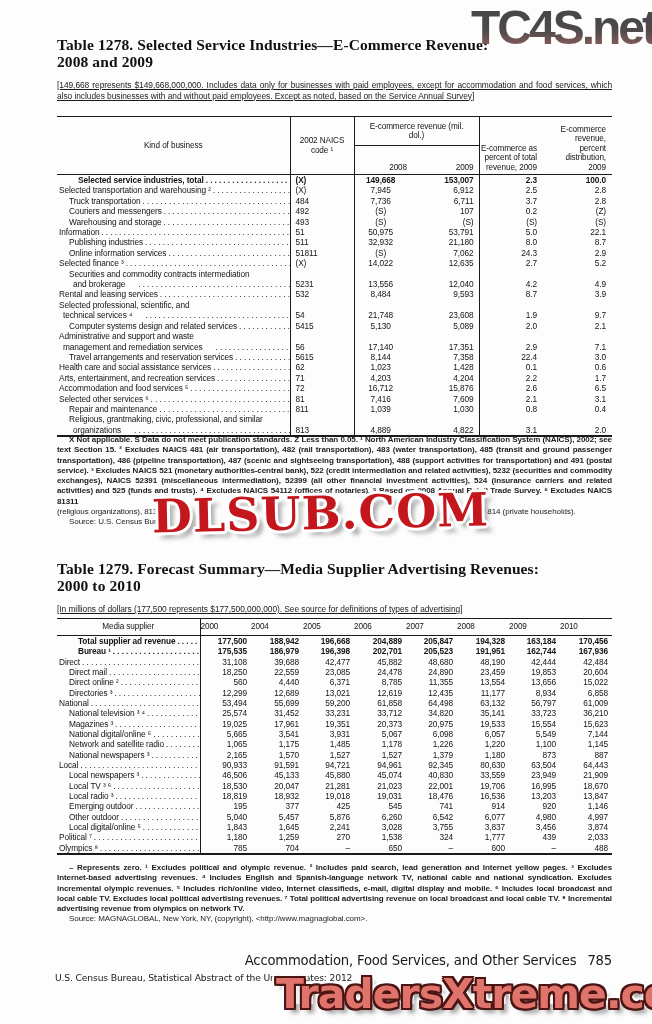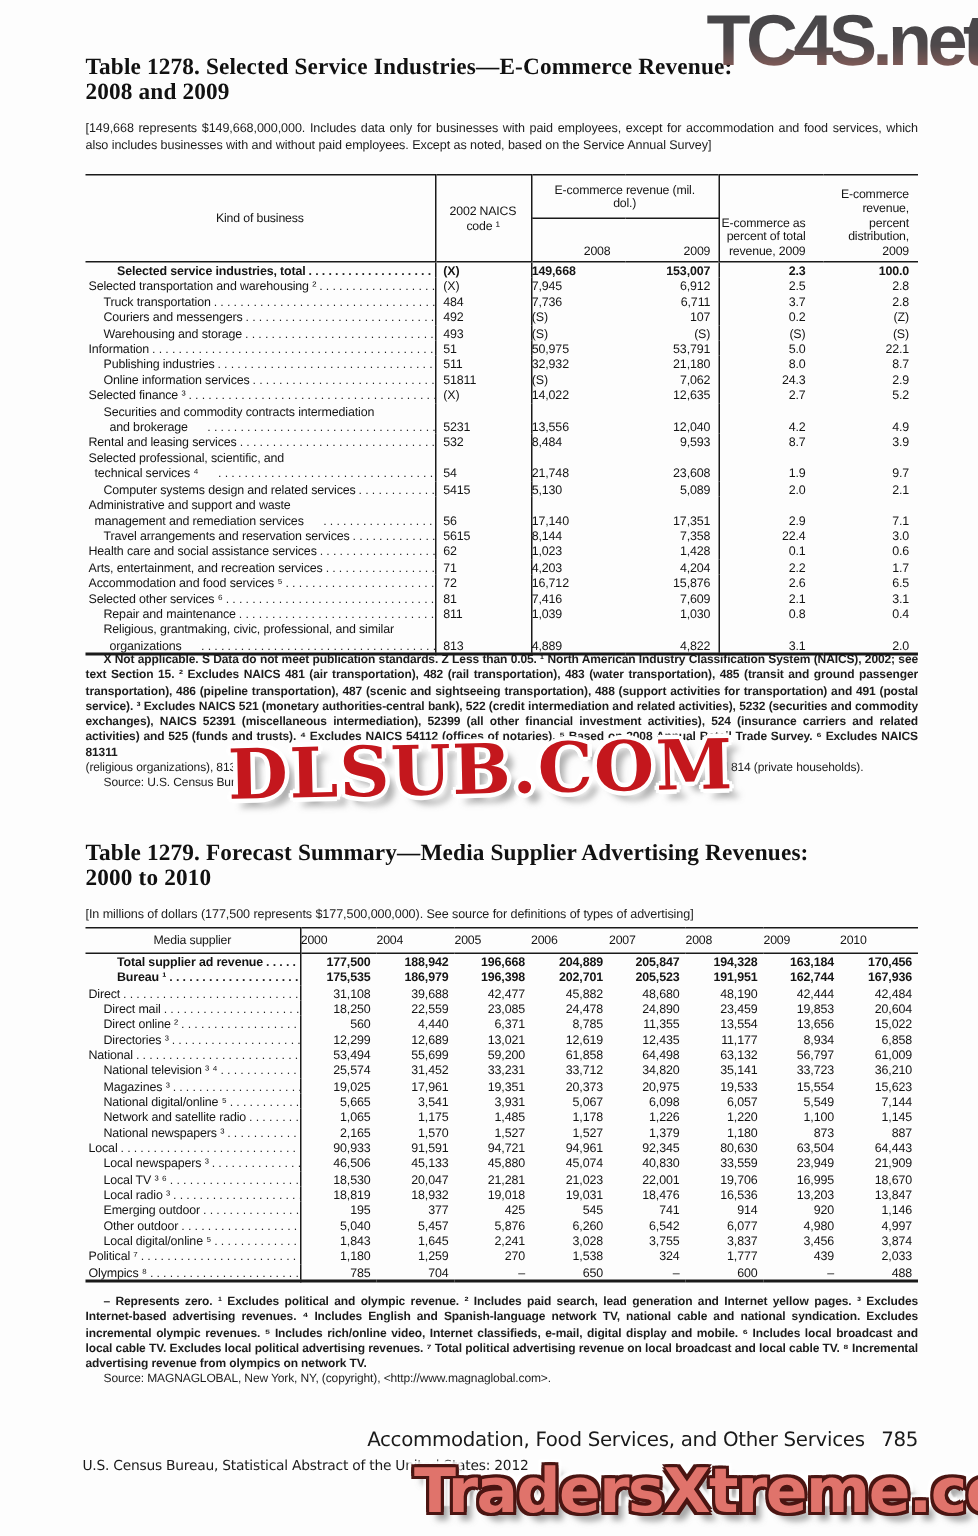--- a/index.html
+++ b/index.html
@@ -6,21 +6,21 @@
   .page {
     position:relative; width:652px; height:1024px; background:#fdfdfd;
     overflow:hidden; font-family:"Liberation Sans", sans-serif; color:#161616;
   }
   .blk { position:absolute; left:57px; width:555px; }
 
   
   .tbl-title { font-family:"Liberation Serif", serif; font-weight:bold;
     font-size:15.5px; line-height:17px; letter-spacing:.1px; color:#111; }
   .tbl-note { font-size:8.4px; line-height:10.6px; text-align:justify;
-    letter-spacing:-.05px; color:#1c1c1c; }
+    letter-spacing:-.05px; color:#1c1c1c;text-decoration:underline; }
   .t1-title { top:36px; }
   .t1-note  { top:80px; }
   .t2-title { top:560px; }
   .t2-note  { top:604px; }
 
   
   table { border-collapse:collapse; table-layout:fixed; width:555px;
     font-size:8.3px; letter-spacing:-.1px; color:#141414; }
   #tbl1278 { position:absolute; left:57px; top:116px; }
   #tbl1279 { position:absolute; left:57px; top:618px; }
@@ -42,21 +42,21 @@
   th.y08   { padding-right:10px; }
   th.y09   { padding-right:5px; border-right:1px solid #1a1a1a; }
   th.pct, th.dist { vertical-align:bottom; text-align:right; padding-bottom:2px; }
   th.pct  { padding-right:12px; }
   th.dist { padding-right:6px; }
   th.msup { vertical-align:middle; text-align:center; height:16px; border-right:1px solid #1a1a1a; }
   th.dh   { vertical-align:middle; text-align:left; padding-right:4px; }
 
   td.cc0 { border-right:1px solid #1a1a1a; vertical-align:top; }
   td.cc1 { text-align:left; padding-left:5px;  border-right:1px solid #1a1a1a; }
-  td.cc2 { text-align:left; padding-right:10px; }
+  td.cc2 { text-align:center; padding-right:10px; }
   td.cc3 { text-align:right; padding-right:5px; border-right:1px solid #1a1a1a; }
   td.cc4 { text-align:right; padding-right:12px; }
   td.cc5 { text-align:right; padding-right:6px; }
   td.dc0 { border-right:1px solid #1a1a1a; vertical-align:top; }
   td.dcv { text-align:right; padding-right:4px; }
 
   .ind-0 { padding-left:2px; }
   .ind-1 { padding-left:12px; }
   .ind-t { padding-left:21px; }
   .l1 { white-space:nowrap; overflow:hidden; }

